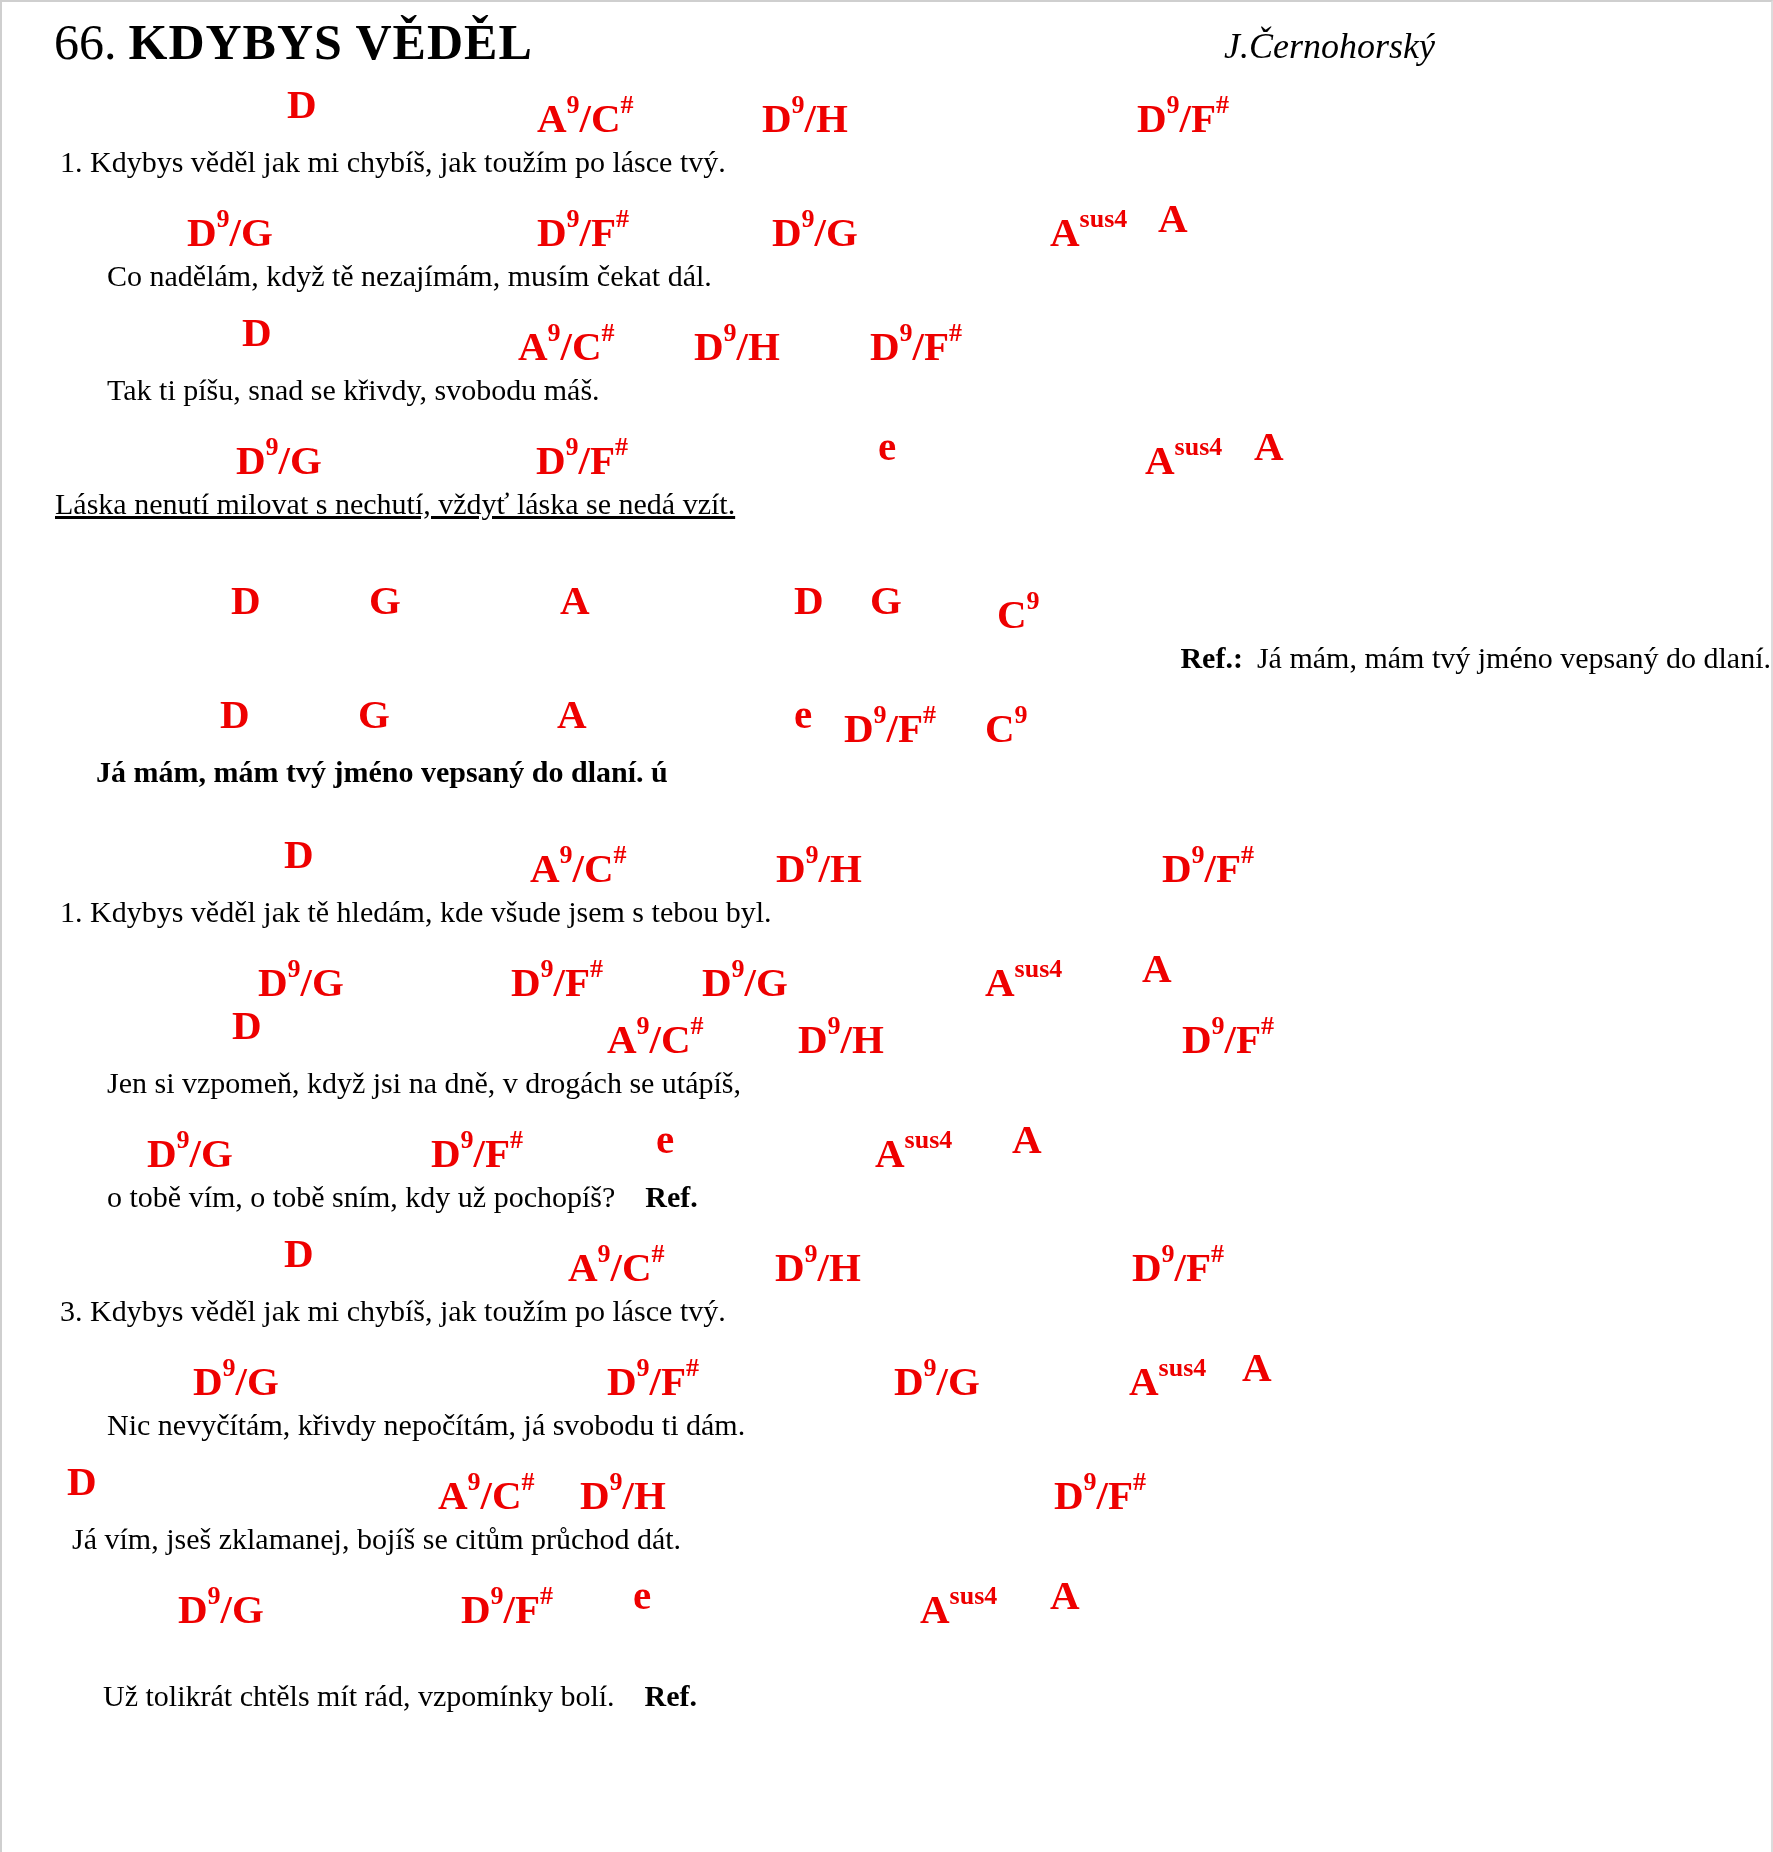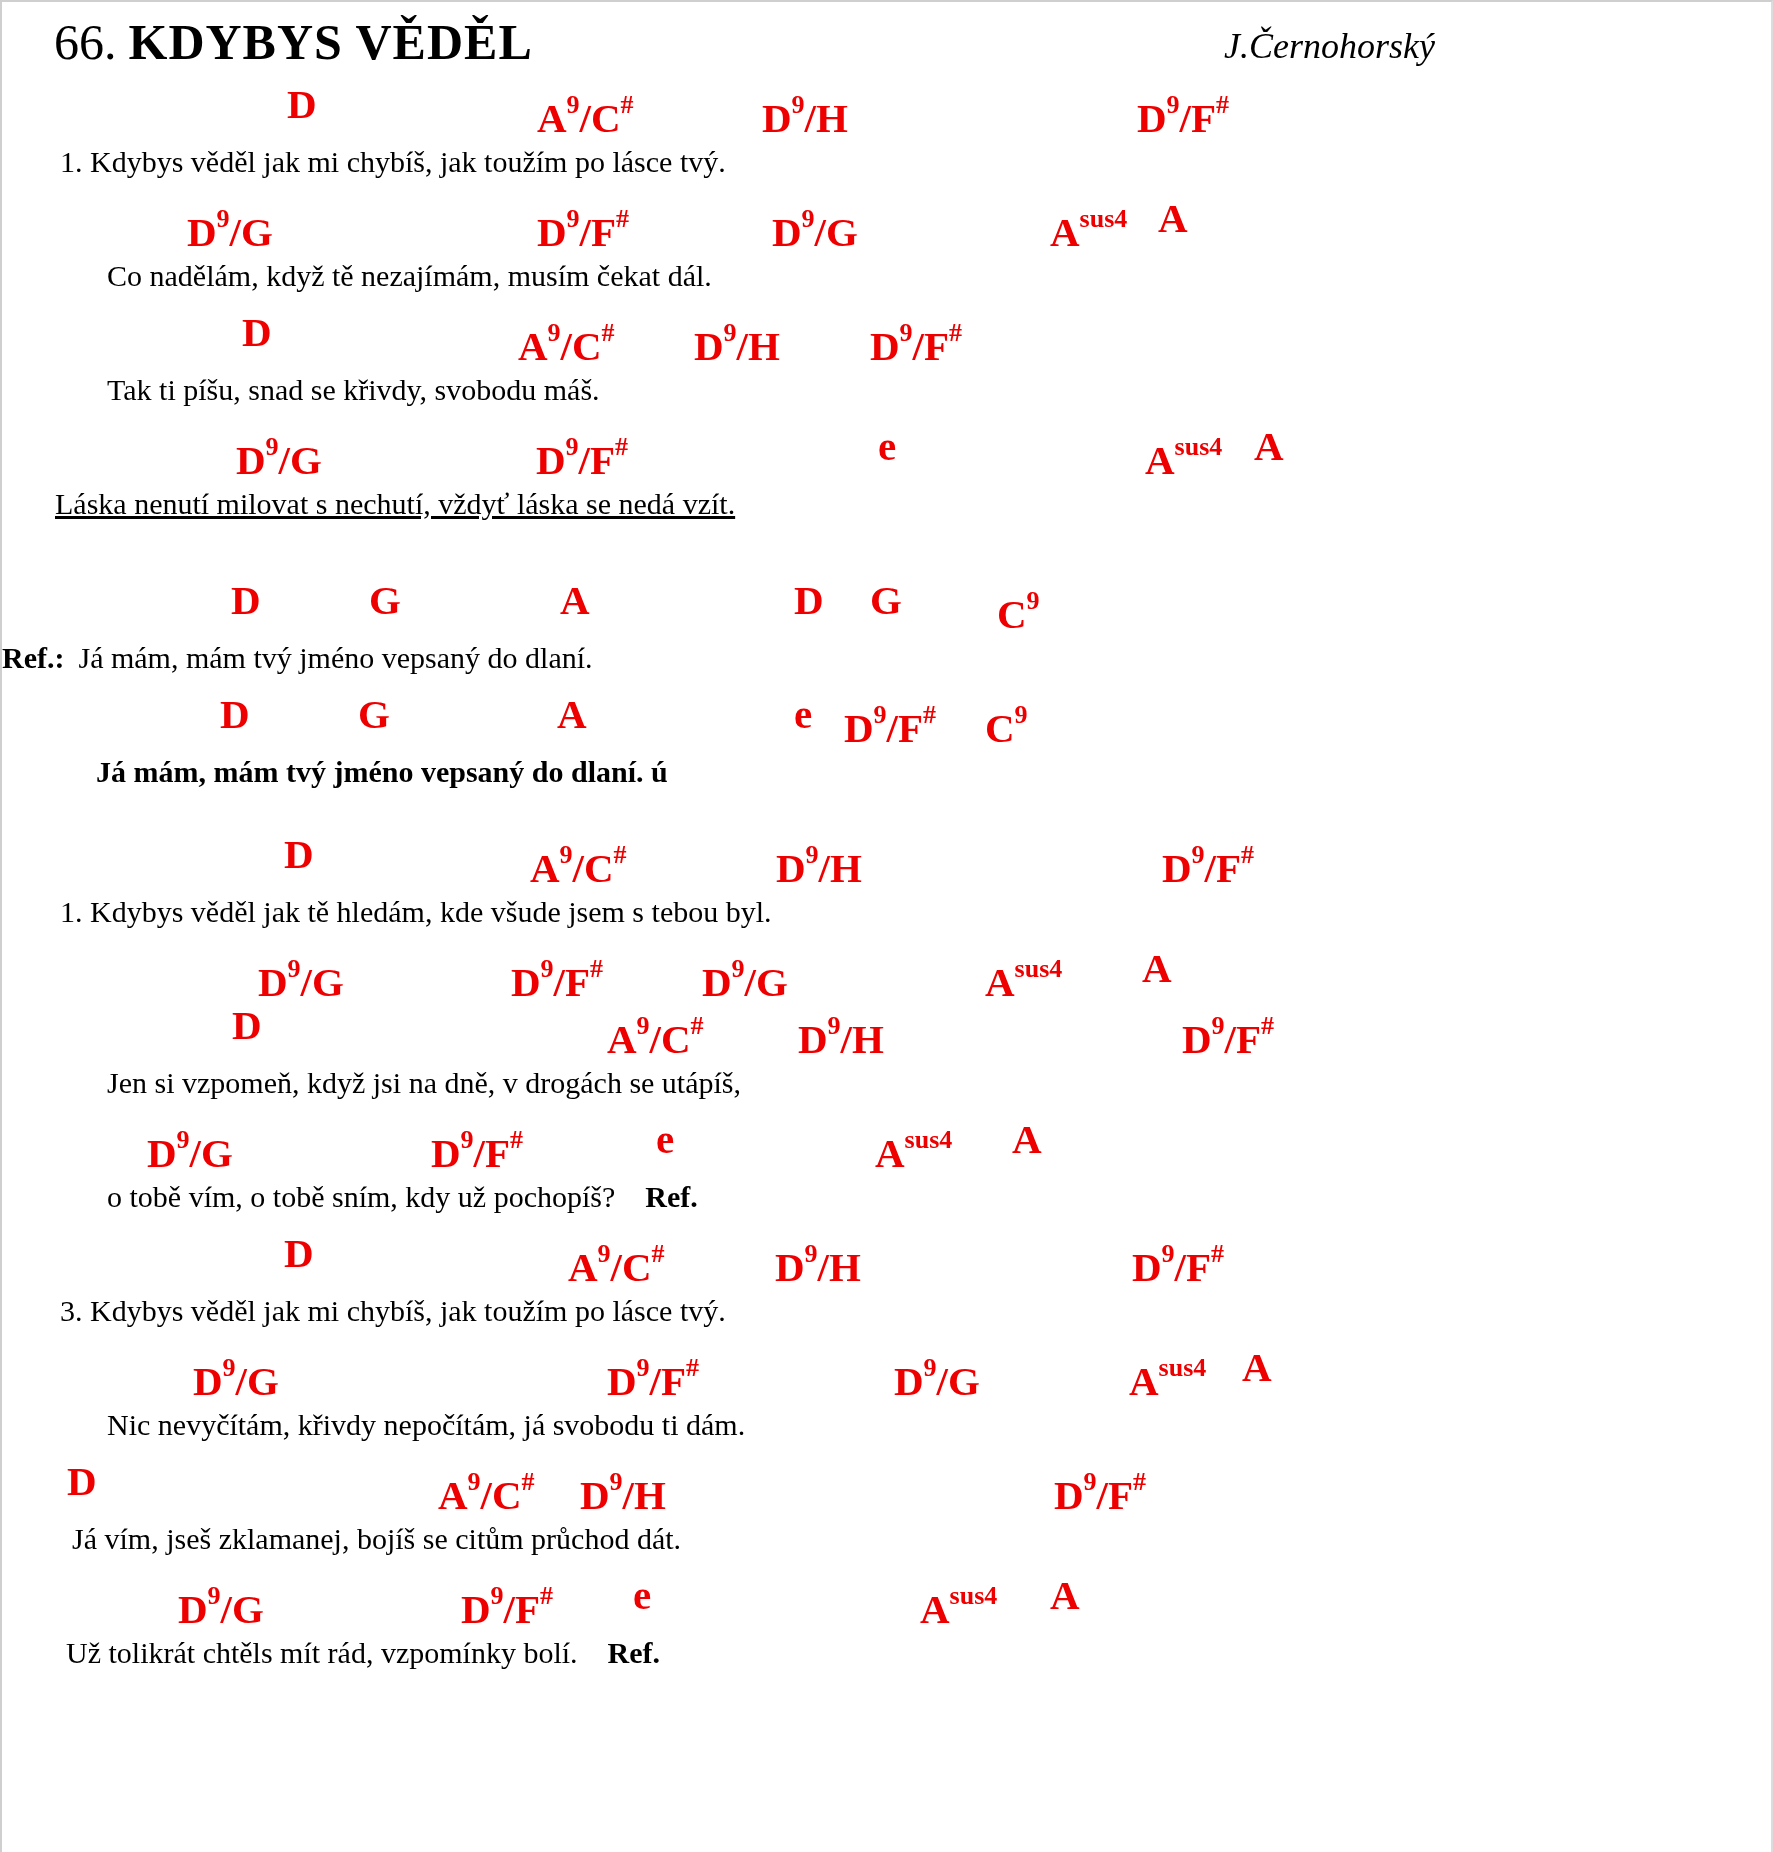--- a/index.html
+++ b/index.html
@@ -93,21 +93,21 @@
       <div class="line lyric-line" style="padding-left: 53px; text-decoration: underline;"><span>Láska nenutí milovat s nechutí, vždyť láska se nedá vzít.</span></div>
       <div class="gap1"></div>
       <div class="line chord-line">
         <span class="chord" style="left: 229px; color: rgb(238, 0, 0);"><span>D</span></span>
         <span class="chord" style="left: 367px; color: rgb(238, 0, 0);"><span>G</span></span>
         <span class="chord" style="left: 558px; color: rgb(238, 0, 0);"><span>A</span></span>
         <span class="chord" style="left: 792px; color: rgb(238, 0, 0);"><span>D</span></span>
         <span class="chord" style="left: 868px; color: rgb(238, 0, 0);"><span>G</span></span>
         <span class="chord" style="left: 995px; color: rgb(238, 0, 0);"><span>C</span><span class="sup">9</span></span>
       </div>
-      <div class="line lyric-line" style=""><span class="bold">Ref.:</span><span style="margin-left: 14px;">Já mám, mám tvý jméno vepsaný do dlaní.</span></div>
+      <div class="line lyric-line" style=" text-align: right;"><span class="bold">Ref.:</span><span style="margin-left: 14px;">Já mám, mám tvý jméno vepsaný do dlaní.</span></div>
       <div class="line chord-line">
         <span class="chord" style="left: 218px; color: rgb(238, 0, 0);"><span>D</span></span>
         <span class="chord" style="left: 356px; color: rgb(238, 0, 0);"><span>G</span></span>
         <span class="chord" style="left: 555px; color: rgb(238, 0, 0);"><span>A</span></span>
         <span class="chord" style="left: 792px; color: rgb(238, 0, 0);"><span>e</span></span>
         <span class="chord" style="left: 842px; color: rgb(238, 0, 0);"><span>D</span><span class="sup">9</span><span>/F</span><span class="sup">#</span></span>
         <span class="chord" style="left: 983px; color: rgb(238, 0, 0);"><span>C</span><span class="sup">9</span></span>
       </div>
       <div class="line lyric-line" style="padding-left: 94px; font-weight: bold;"><span>Já mám, mám tvý jméno vepsaný do dlaní. ú</span></div>
       <div class="gap2"></div>
@@ -162,15 +162,15 @@
         <span class="chord" style="left: 1052px; color: rgb(238, 0, 0);"><span>D</span><span class="sup">9</span><span>/F</span><span class="sup">#</span></span>
       </div>
       <div class="line lyric-line" style="padding-left: 70px;"><span>Já vím, jseš zklamanej, bojíš se citům průchod dát.</span></div>
       <div class="line chord-line">
         <span class="chord" style="left: 176px; color: rgb(238, 0, 0);"><span>D</span><span class="sup">9</span><span>/G</span></span>
         <span class="chord" style="left: 459px; color: rgb(238, 0, 0);"><span>D</span><span class="sup">9</span><span>/F</span><span class="sup">#</span></span>
         <span class="chord" style="left: 631px; color: rgb(238, 0, 0);"><span>e</span></span>
         <span class="chord" style="left: 918px; color: rgb(238, 0, 0);"><span>A</span><span class="sup">sus4</span></span>
         <span class="chord" style="left: 1048px; color: rgb(238, 0, 0);"><span>A</span></span>
       </div>
-      <div class="line lyric-line" style="padding-left: 64px;"><span>Už tolikrát chtěls mít rád, vzpomínky bolí.</span><span class="bold" style="margin-left: 30px;">Ref.</span></div>
+      <div class="line lyric-line" style="padding-left: 101px; margin-top: 43px;"><span>Už tolikrát chtěls mít rád, vzpomínky bolí.</span><span class="bold" style="margin-left: 30px;">Ref.</span></div>
     </div>
 </div>
 
 </body></html>

